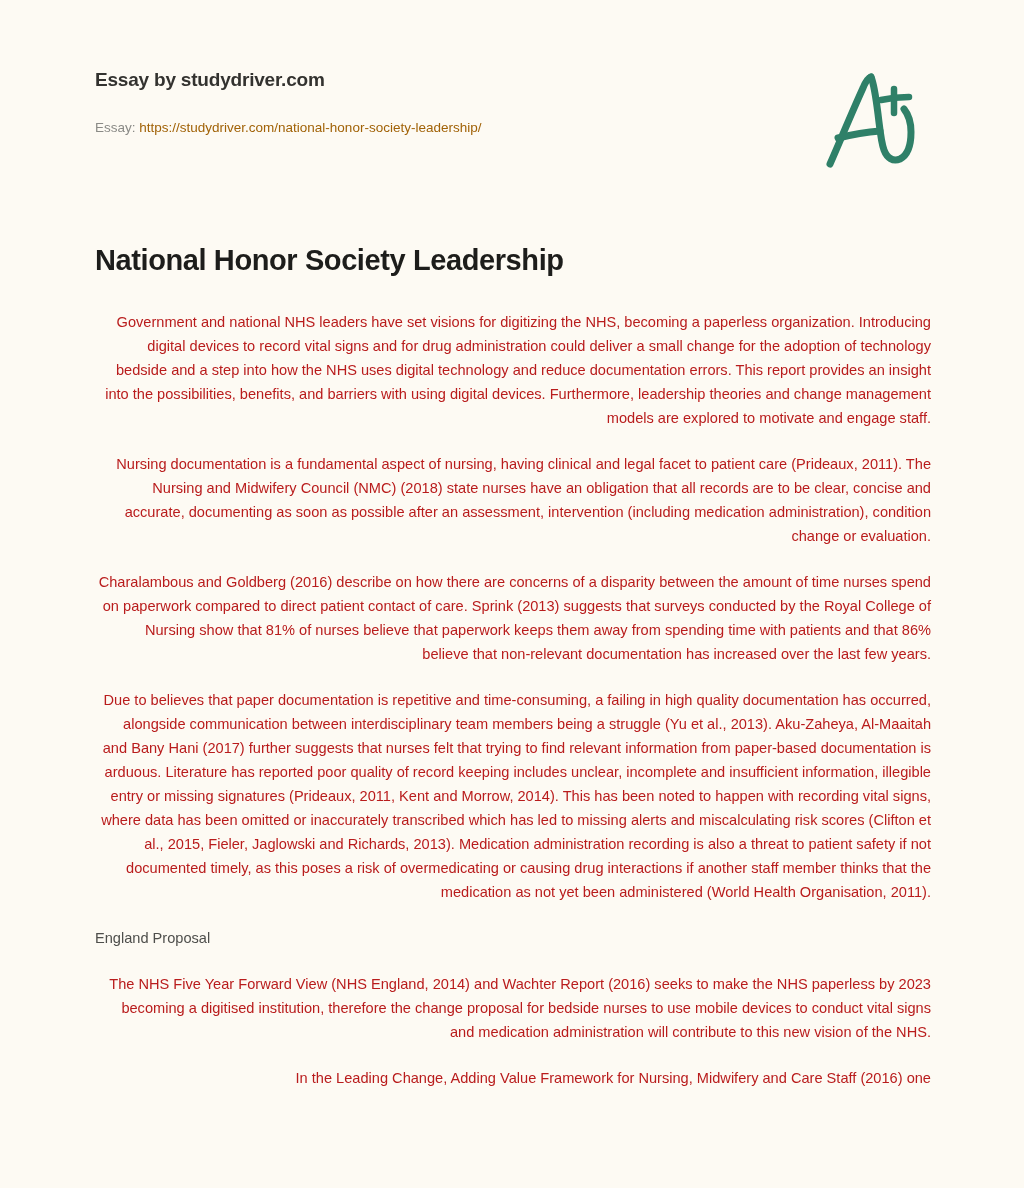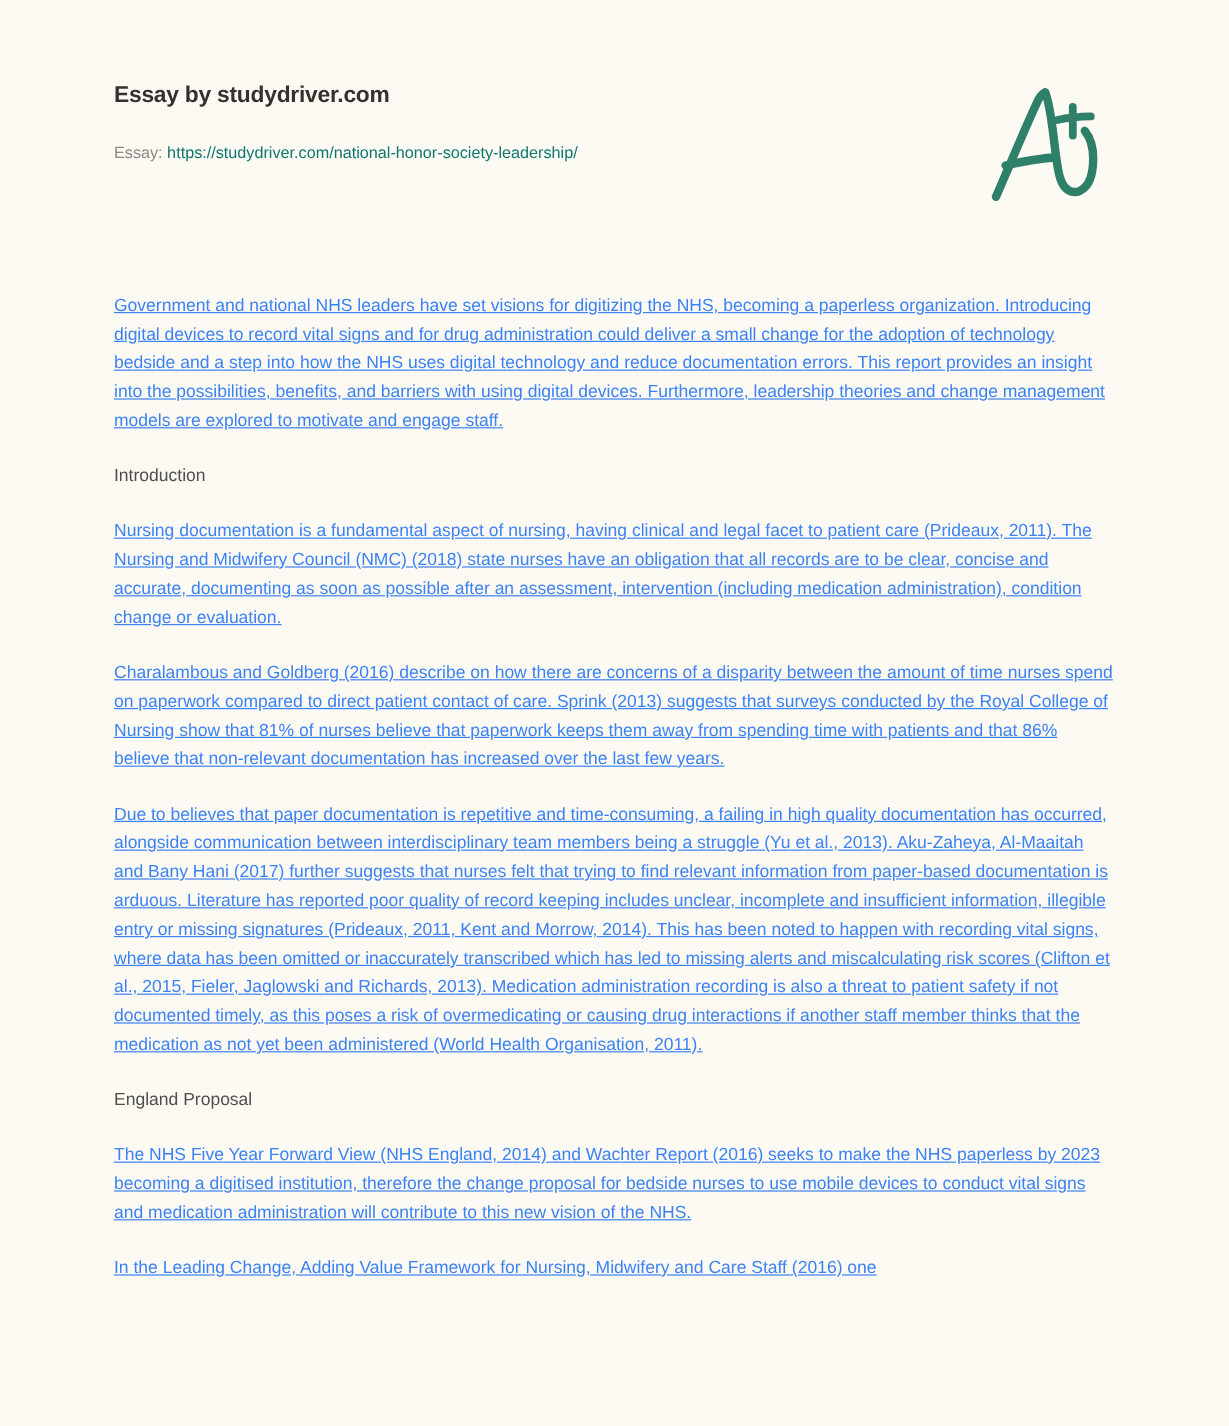--- a/index.html
+++ b/index.html
@@ -47,21 +47,21 @@
     left: 95px;
     top: 120px;
     font-size: 13.5px;
     color: #8a8a86;
     white-space: nowrap;
   }
   .source-label {
     color: #8a8a86;
   }
   .source-url {
-    color: #0f766e;
+    color: #a16207;
     text-decoration: none;
     margin-top: 28px;
   }
 
   
   .logo {
     position: absolute;
     left: 818px;
     top: 64px;
     width: 112px;
@@ -87,23 +87,22 @@
     font-weight: bold;
     color: #1d1d1b;
     letter-spacing: -0.4px;
     line-height: 1.2;
   }
 
   p.para {
     margin: 0 0 22px 0;
     font-size: 14.6px;
     line-height: 24px;
-    color: #3b82f6;
-    text-align: left;
-    text-decoration: underline;
+    color: #b91c1c;
+    text-align: right;
   }
 
   p.para.tight {
     margin-bottom: 12px;
   }
 
   h2.section {
     margin: 0 0 22px 0;
     font-size: 14.6px;
     line-height: 24px;
@@ -139,23 +138,23 @@
           <path d="M76 25 C 76 33, 76 41, 76 49" stroke-width="6.5"></path>
 
           <path d="M63 36 C 72 34, 82 33, 91 33" stroke-width="6.5"></path>
         </g>
       </svg>
     </div>
 
   </div>
 
   <div class="content">
+    <h1 class="doc-title">National Honor Society Leadership</h1>
 
     <p class="para">Government and national NHS leaders have set visions for digitizing the NHS, becoming a paperless organization. Introducing digital devices to record vital signs and for drug administration could deliver a small change for the adoption of technology bedside and a step into how the NHS uses digital technology and reduce documentation errors. This report provides an insight into the possibilities, benefits, and barriers with using digital devices. Furthermore, leadership theories and change management models are explored to motivate and engage staff.</p>
-    <h2 class="section">Introduction</h2>
     <p class="para">Nursing documentation is a fundamental aspect of nursing, having clinical and legal facet to patient care (Prideaux, 2011). The Nursing and Midwifery Council (NMC) (2018) state nurses have an obligation that all records are to be clear, concise and accurate, documenting as soon as possible after an assessment, intervention (including medication administration), condition change or evaluation.</p>
     <p class="para">Charalambous and Goldberg (2016) describe on how there are concerns of a disparity between the amount of time nurses spend on paperwork compared to direct patient contact of care. Sprink (2013) suggests that surveys conducted by the Royal College of Nursing show that 81% of nurses believe that paperwork keeps them away from spending time with patients and that 86% believe that non-relevant documentation has increased over the last few years.</p>
     <p class="para">Due to believes that paper documentation is repetitive and time-consuming, a failing in high quality documentation has occurred, alongside communication between interdisciplinary team members being a struggle (Yu et al., 2013). Aku-Zaheya, Al-Maaitah and Bany Hani (2017) further suggests that nurses felt that trying to find relevant information from paper-based documentation is arduous. Literature has reported poor quality of record keeping includes unclear, incomplete and insufficient information, illegible entry or missing signatures (Prideaux, 2011, Kent and Morrow, 2014). This has been noted to happen with recording vital signs, where data has been omitted or inaccurately transcribed which has led to missing alerts and miscalculating risk scores (Clifton et al., 2015, Fieler, Jaglowski and Richards, 2013). Medication administration recording is also a threat to patient safety if not documented timely, as this poses a risk of overmedicating or causing drug interactions if another staff member thinks that the medication as not yet been administered (World Health Organisation, 2011).</p>
     <h2 class="section">England Proposal</h2>
     <p class="para">The NHS Five Year Forward View (NHS England, 2014) and Wachter Report (2016) seeks to make the NHS paperless by 2023 becoming a digitised institution, therefore the change proposal for bedside nurses to use mobile devices to conduct vital signs and medication administration will contribute to this new vision of the NHS.</p>
     <p class="para tight">In the Leading Change, Adding Value Framework for Nursing, Midwifery and Care Staff (2016) one</p>
   </div>
 
 </div>
 

